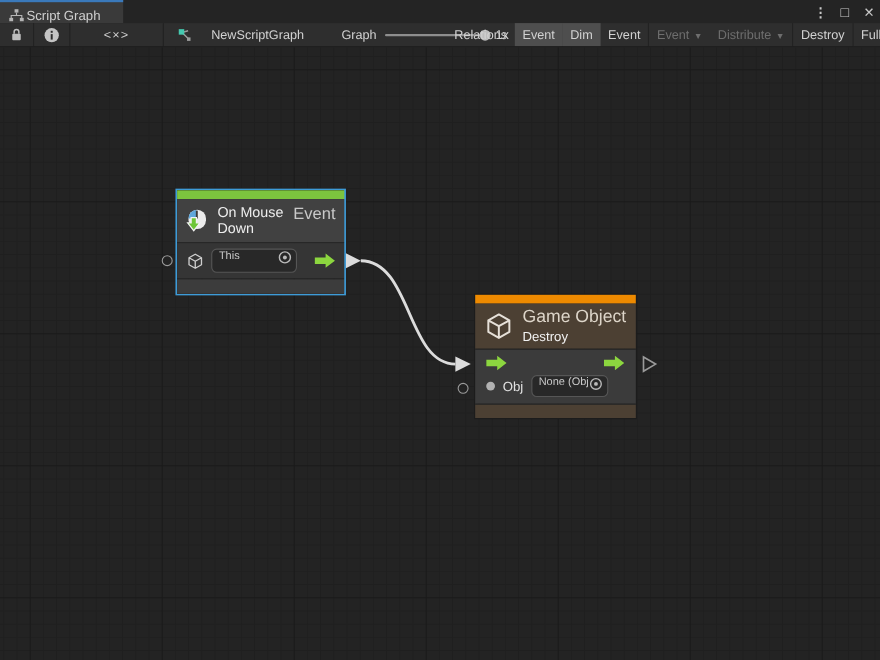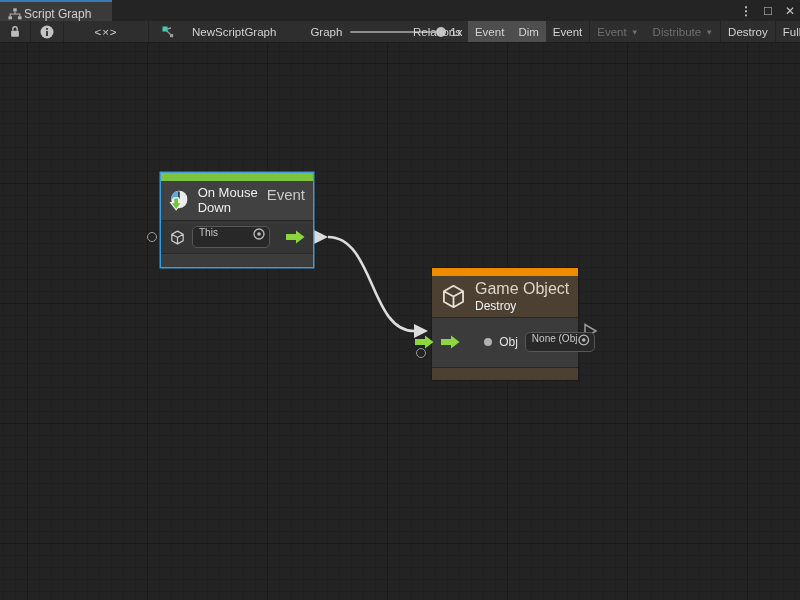--- a/index.html
+++ b/index.html
@@ -69,21 +69,21 @@
   .field-obj .ftext { width:47px; }
 
   .garrow { display:block; }
   .ml-auto { margin-left:auto; }
 
   .node-destroy { left:432px; top:225px; width:146px; height:112px; box-shadow:0 0 0 1px #1C1C1C; }
   .de-header { height:41px; background:#4C4033; display:flex; align-items:center; gap:8px; padding:0 8px; }
   .de-titles { display:flex; flex-direction:column; line-height:1.2; }
   .de-cat { color:#DDD5C9; font-size:16px; }
   .de-title { color:#F2F2F2; font-size:12px; }
-  .de-body { height:50px; background:#3B3B3B; display:flex; flex-direction:row; justify-content:center; gap:4px; }
+  .de-body { height:50px; background:#3B3B3B; display:flex; flex-direction:column; justify-content:center; gap:4px; }
   .de-row { display:flex; align-items:center; padding:0 10px; gap:7px; }
   .de-footer { height:12px; background:#4C4033; }
   .dot { width:8px; height:8px; border-radius:50%; background:#B2B2B2; }
   .obj-label { color:#E2E2E2; font-size:12px; }
 
   .port-circle { position:absolute; width:10px; height:10px; border-radius:50%;
     border:1.5px solid #9A9A9A; background:transparent; }
   .pc-event { left:147px; top:189px; }
   .pc-destroy { left:416px; top:305px; }
 </style>

